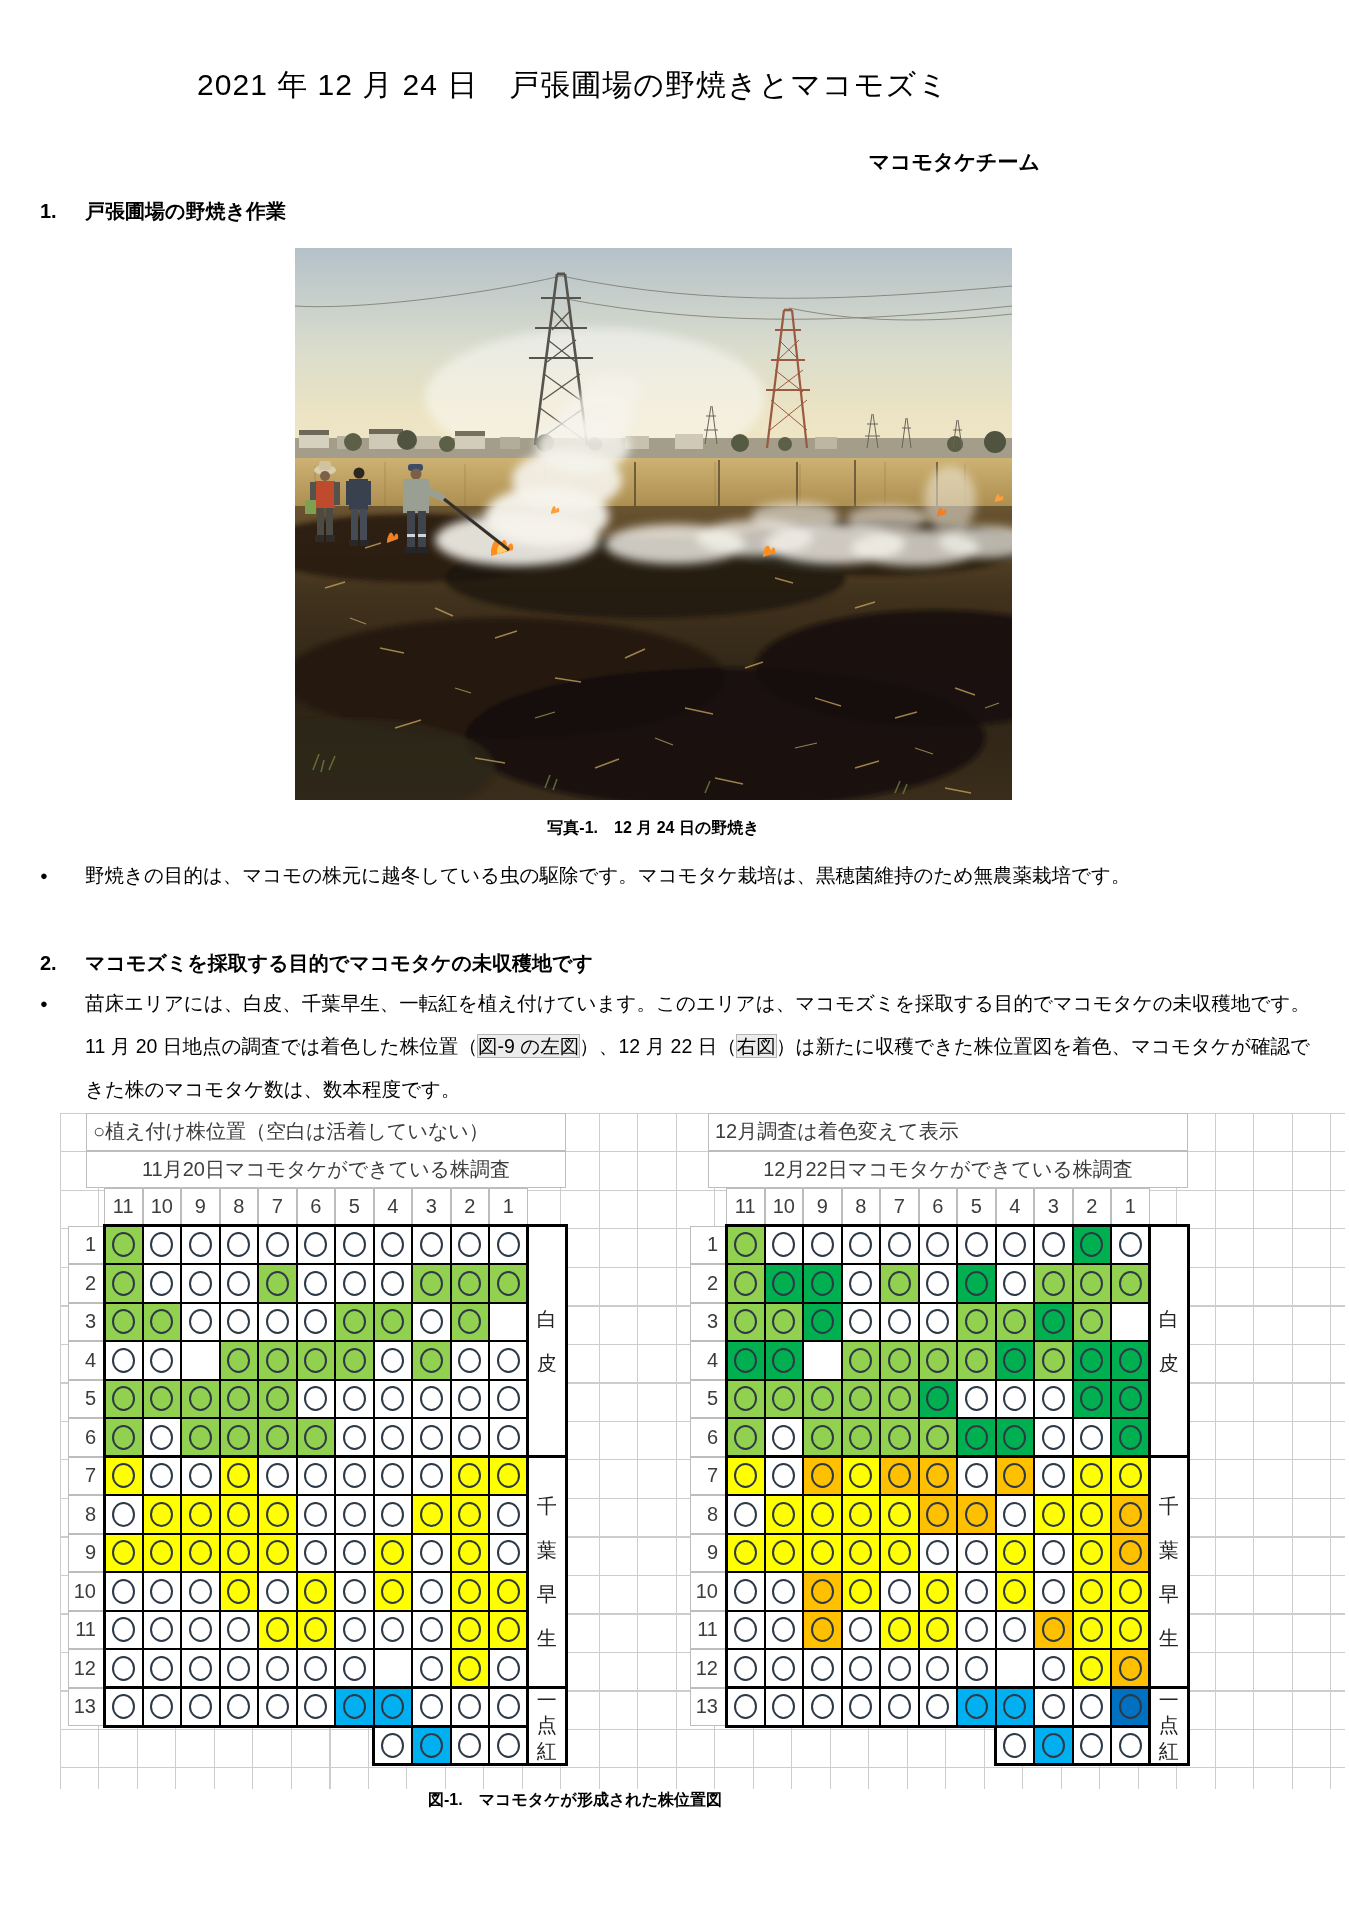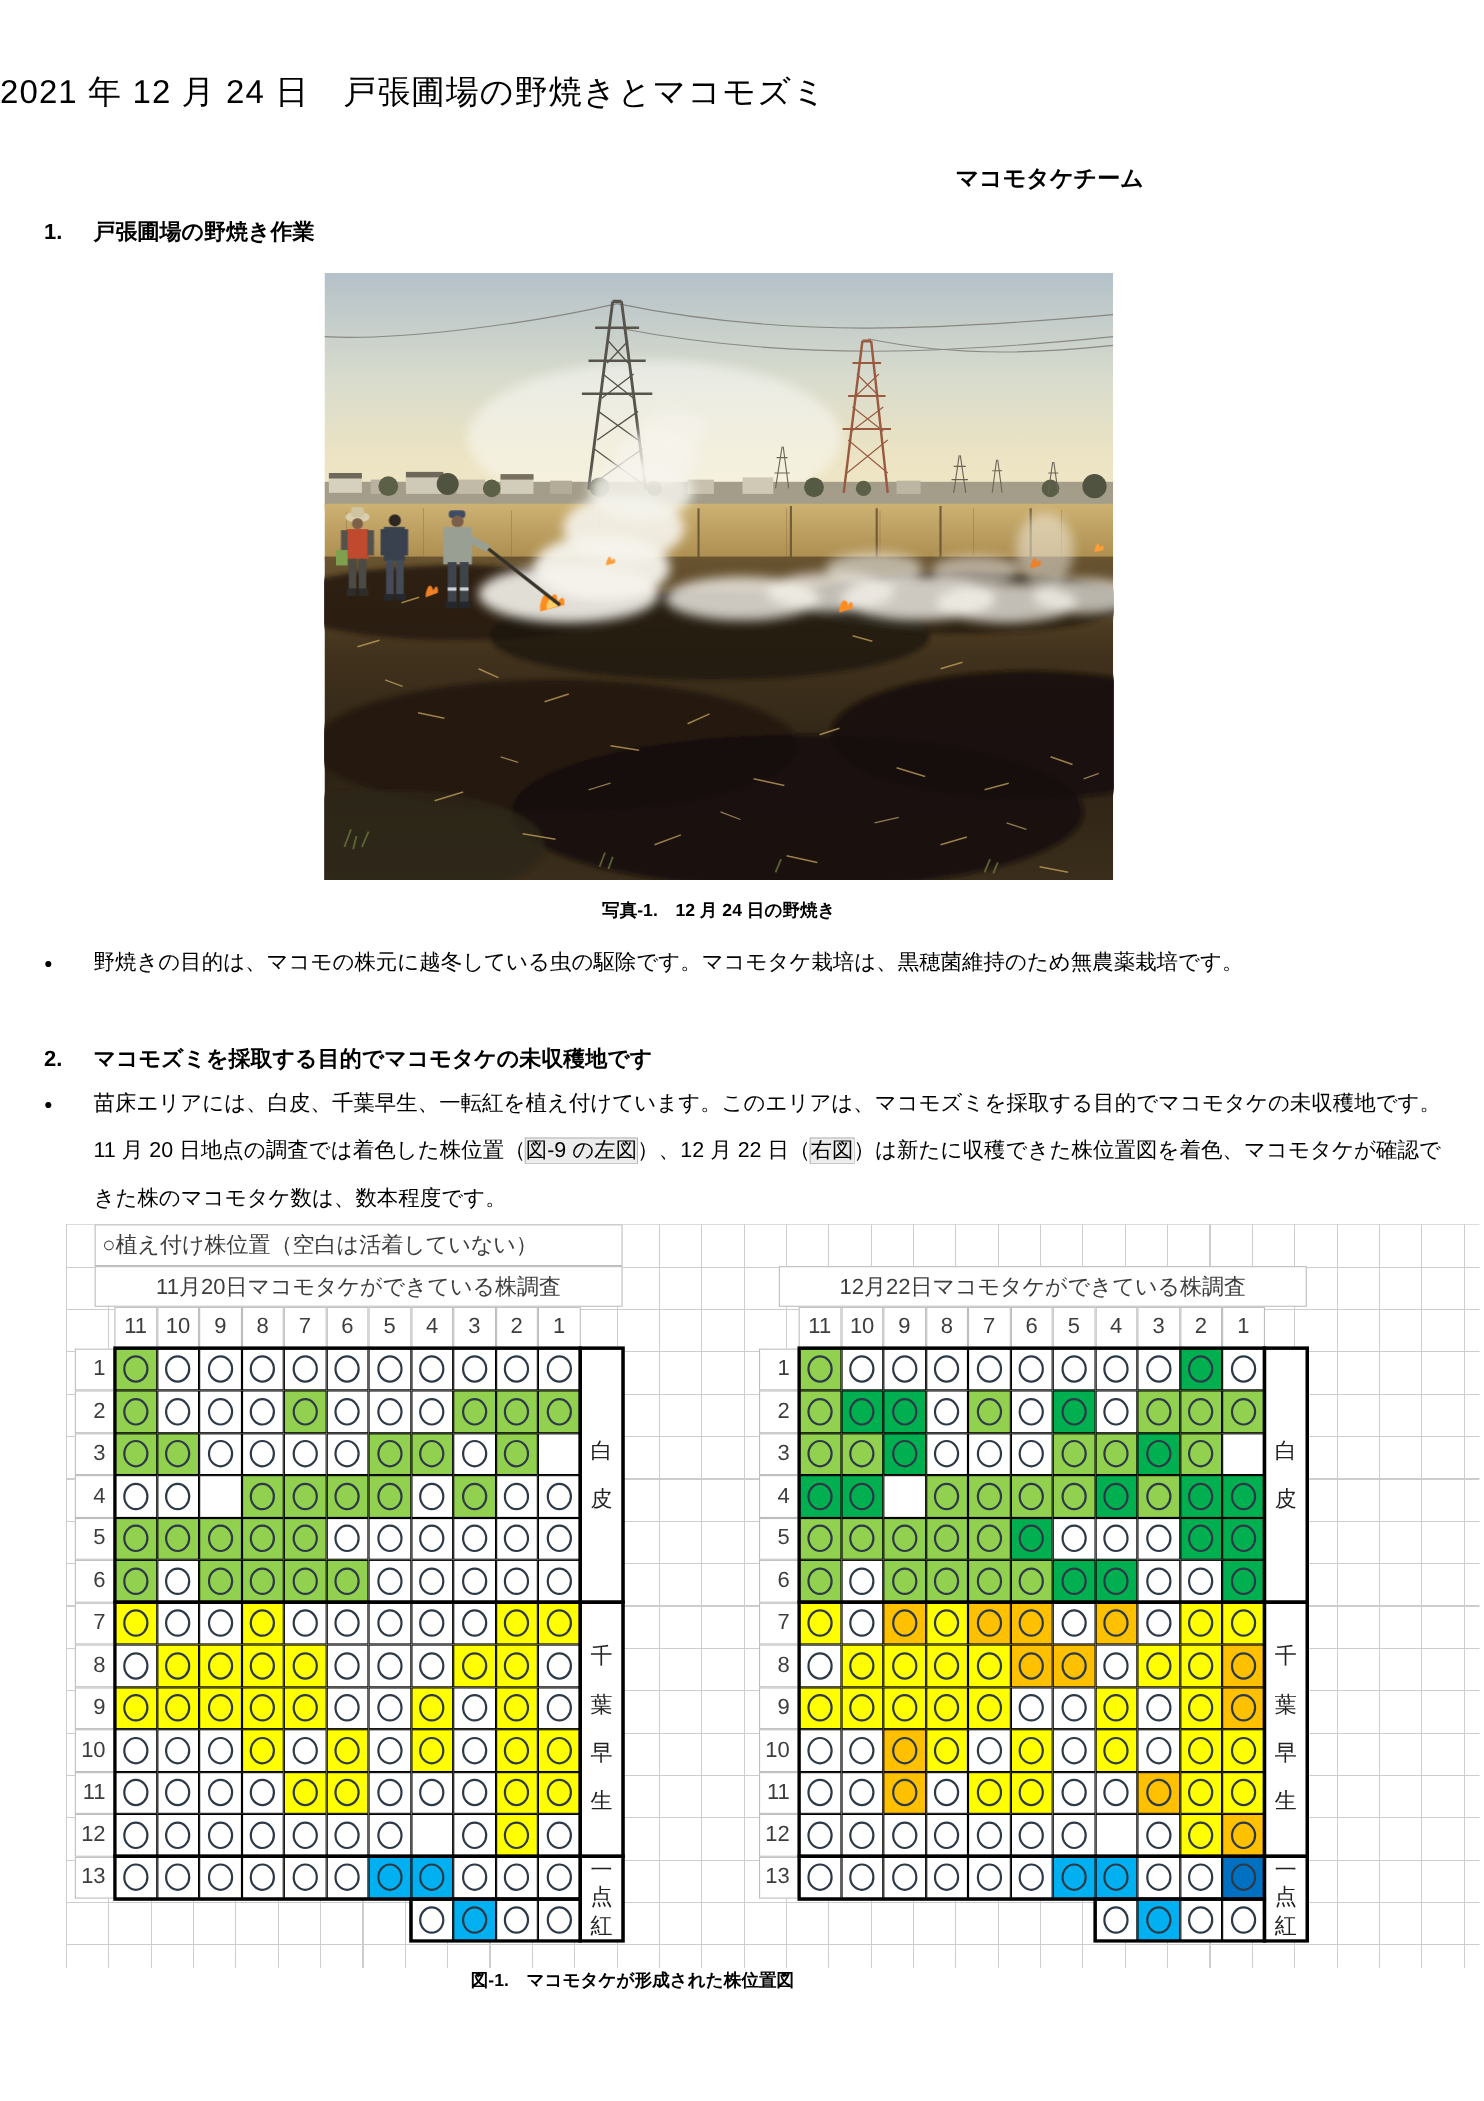--- a/index.html
+++ b/index.html
@@ -1,20 +1,20 @@
 <!DOCTYPE html>
 <html><head>
 <meta charset="utf-8">
 <style>
   html,body{margin:0;padding:0;background:#ffffff;}
   .page{position:relative;width:1349px;height:1910px;background:#ffffff;
         font-family:"Liberation Sans",sans-serif;color:#000;overflow:hidden;}
 
-  .doc-title{position:absolute;top:60px;left:0;width:1090px;
-             font-size:30px;line-height:50px;letter-spacing:1px;white-space:nowrap;}
+  .doc-title{position:absolute;top:60px;left:0;width:1090px;text-align:center;
+             font-size:30px;line-height:50px;letter-spacing:1px;white-space:nowrap;padding-left:28px;}
   .byline{position:absolute;top:148px;left:0;width:1040px;text-align:right;
           font-size:21px;font-weight:bold;}
   .heading{position:absolute;left:40px;width:1270px;display:flex;font-size:20px;
            font-weight:bold;line-height:30px;}
   .heading .num{width:45px;flex:none;}
   #h1{top:196px;} #h2{top:948px;}
   .bullet{position:absolute;left:40px;width:1270px;display:flex;font-size:19.5px;
           line-height:43px;}
   .bullet .mark{width:45px;flex:none;font-size:13px;line-height:43px;}
   .bullet .txt{flex:1;text-align:justify;}
@@ -741,20 +741,21 @@
       </div>
       <div class="thick" style="left: 34.5px; top: 111px; width: 426.5px; height: 234px;"></div>
       <div class="thick" style="left: 458px; top: 111px; width: 41.5px; height: 234px;"></div>
       <div class="thick" style="left: 34.5px; top: 342px; width: 426.5px; height: 234px;"></div>
       <div class="thick" style="left: 458px; top: 342px; width: 41.5px; height: 234px;"></div>
       <div class="thick" style="left: 34.5px; top: 573px; width: 426.5px; height: 41.5px;"></div>
       <div class="thick" style="left: 304px; top: 611.5px; width: 157px; height: 41.5px;"></div>
       <div class="thick" style="left: 458px; top: 573px; width: 41.5px; height: 80px;"></div>
     </div>
   <div class="xl-table" id="tableR">
+      <div class="hcell legend" style="left: 18px; top: 0px; width: 480px; height: 37.5px;">12月調査は着色変えて表示</div>
       <div class="hcell titlec" style="left: 18px; top: 37.5px; width: 480px; height: 37.5px;">12月22日マコモタケができている株調査</div>
       <div class="hcell colnum" style="left: 36px; top: 75px; width: 38.5px; height: 37.5px;">11</div>
       <div class="hcell colnum" style="left: 74.5px; top: 75px; width: 38.5px; height: 37.5px;">10</div>
       <div class="hcell colnum" style="left: 113px; top: 75px; width: 38.5px; height: 37.5px;">9</div>
       <div class="hcell colnum" style="left: 151.5px; top: 75px; width: 38.5px; height: 37.5px;">8</div>
       <div class="hcell colnum" style="left: 190px; top: 75px; width: 38.5px; height: 37.5px;">7</div>
       <div class="hcell colnum" style="left: 228.5px; top: 75px; width: 38.5px; height: 37.5px;">6</div>
       <div class="hcell colnum" style="left: 267px; top: 75px; width: 38.5px; height: 37.5px;">5</div>
       <div class="hcell colnum" style="left: 305.5px; top: 75px; width: 38.5px; height: 37.5px;">4</div>
       <div class="hcell colnum" style="left: 344px; top: 75px; width: 38.5px; height: 37.5px;">3</div>

